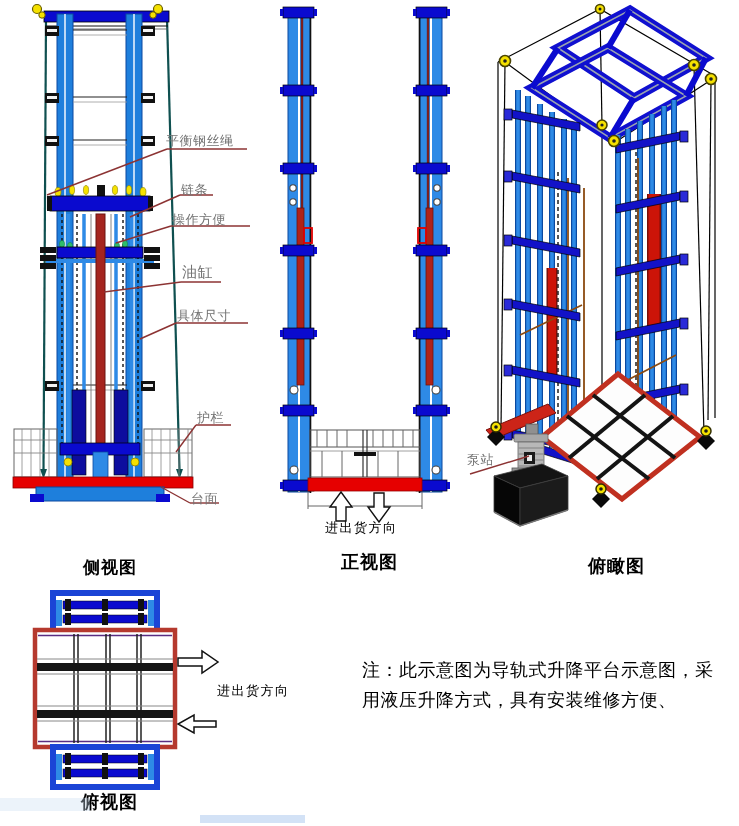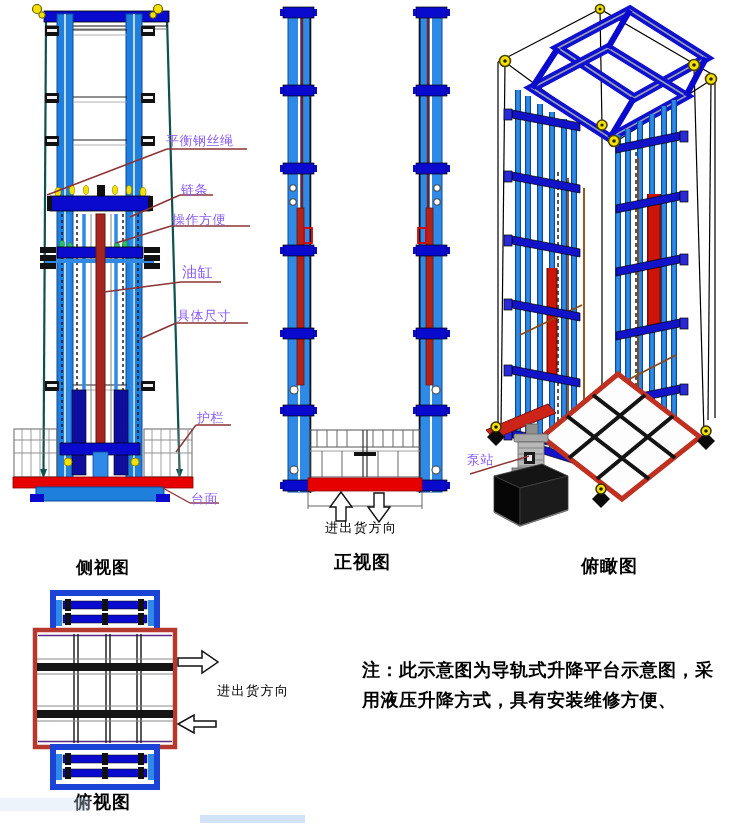--- a/index.html
+++ b/index.html
@@ -1,22 +1,22 @@
 <!DOCTYPE html>
 <html><head>
 <meta charset="utf-8">
 <style>
   html,body{margin:0;padding:0;background:#fff;}
   #canvas{position:relative;width:739px;height:826px;background:#ffffff;overflow:hidden;
           font-family:"Liberation Sans","DejaVu Sans",sans-serif;}
   .abs{position:absolute;white-space:nowrap;}
-  .lbl{font-size:13px;color:#8b5cf6;letter-spacing:.5px;}
-  .cap{font-size:17px;font-weight:bold;color:#000;letter-spacing:1px;}
+  .lbl{font-size:13px;color:#737373;letter-spacing:.5px;}
+  .cap{font-size:17px;font-weight:bold;color:#000;letter-spacing:1px;margin-left:7px;}
   .dir{font-size:13px;color:#000000;letter-spacing:1.5px;}
-  .note-line{font-size:18px;font-weight:bold;color:#000;line-height:30px;letter-spacing:.5px;white-space:nowrap;}
+  .note-line{font-size:18px;font-weight:normal;color:#000;line-height:30px;letter-spacing:.5px;white-space:nowrap;}
   svg{position:absolute;}
 </style>
 </head>
 <body>
 
 <div id="canvas">
 
   <svg style="left:0;top:0" width="275" height="555" viewBox="0 0 275 555">
     <g>
       <line x1="46" y1="18" x2="43.5" y2="470" stroke="#0F5050" stroke-width="2.2"></line>

